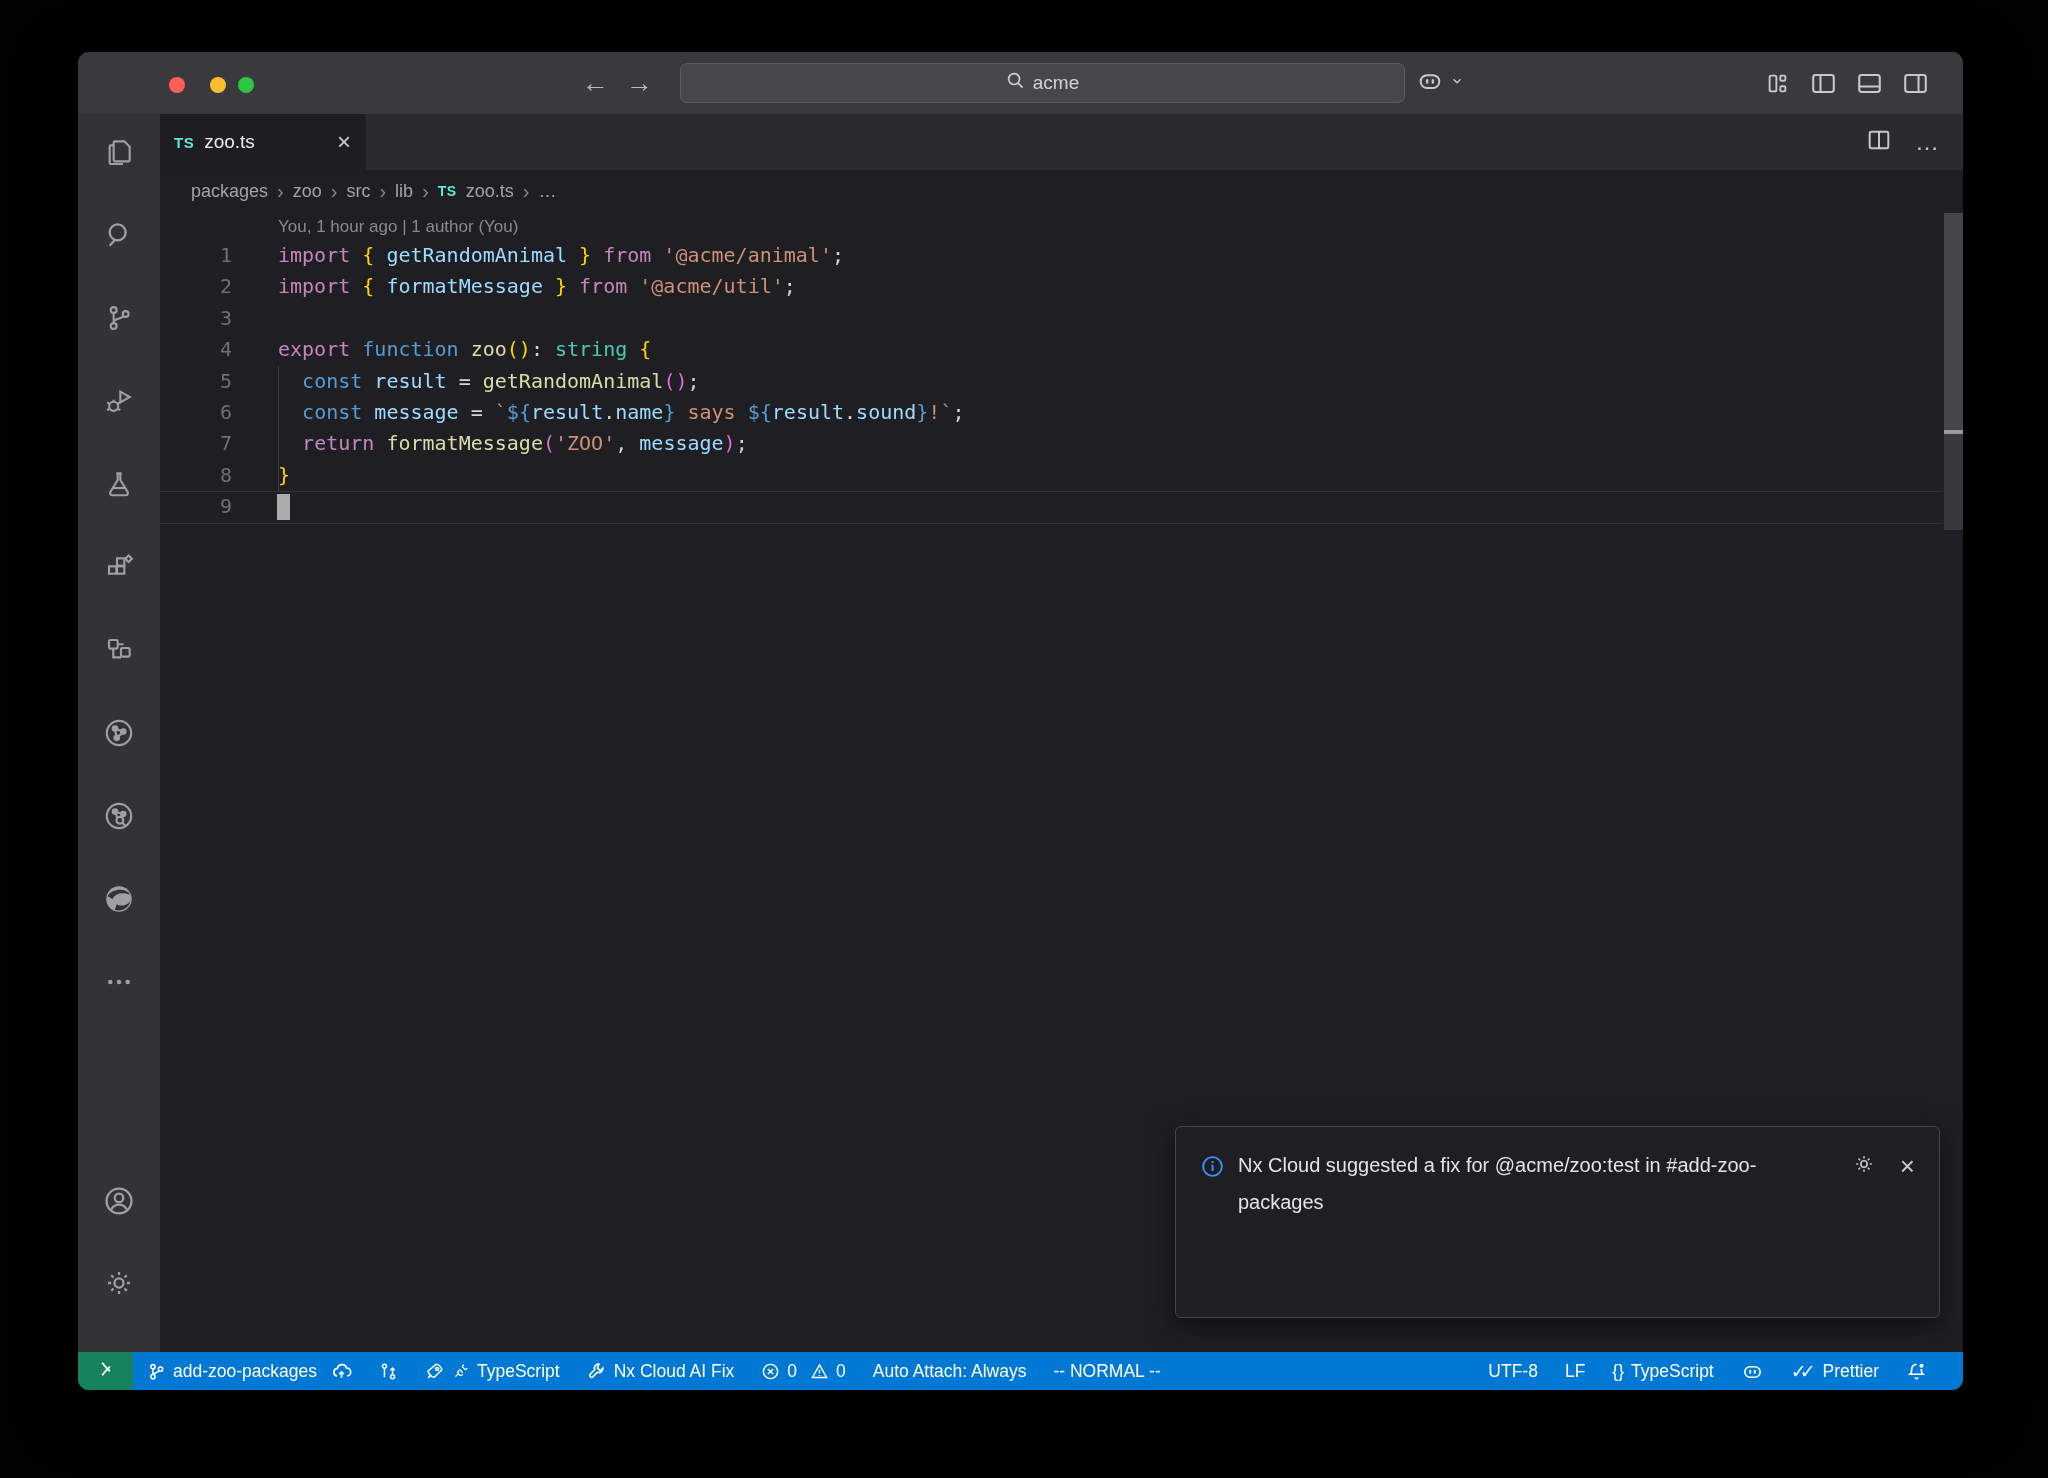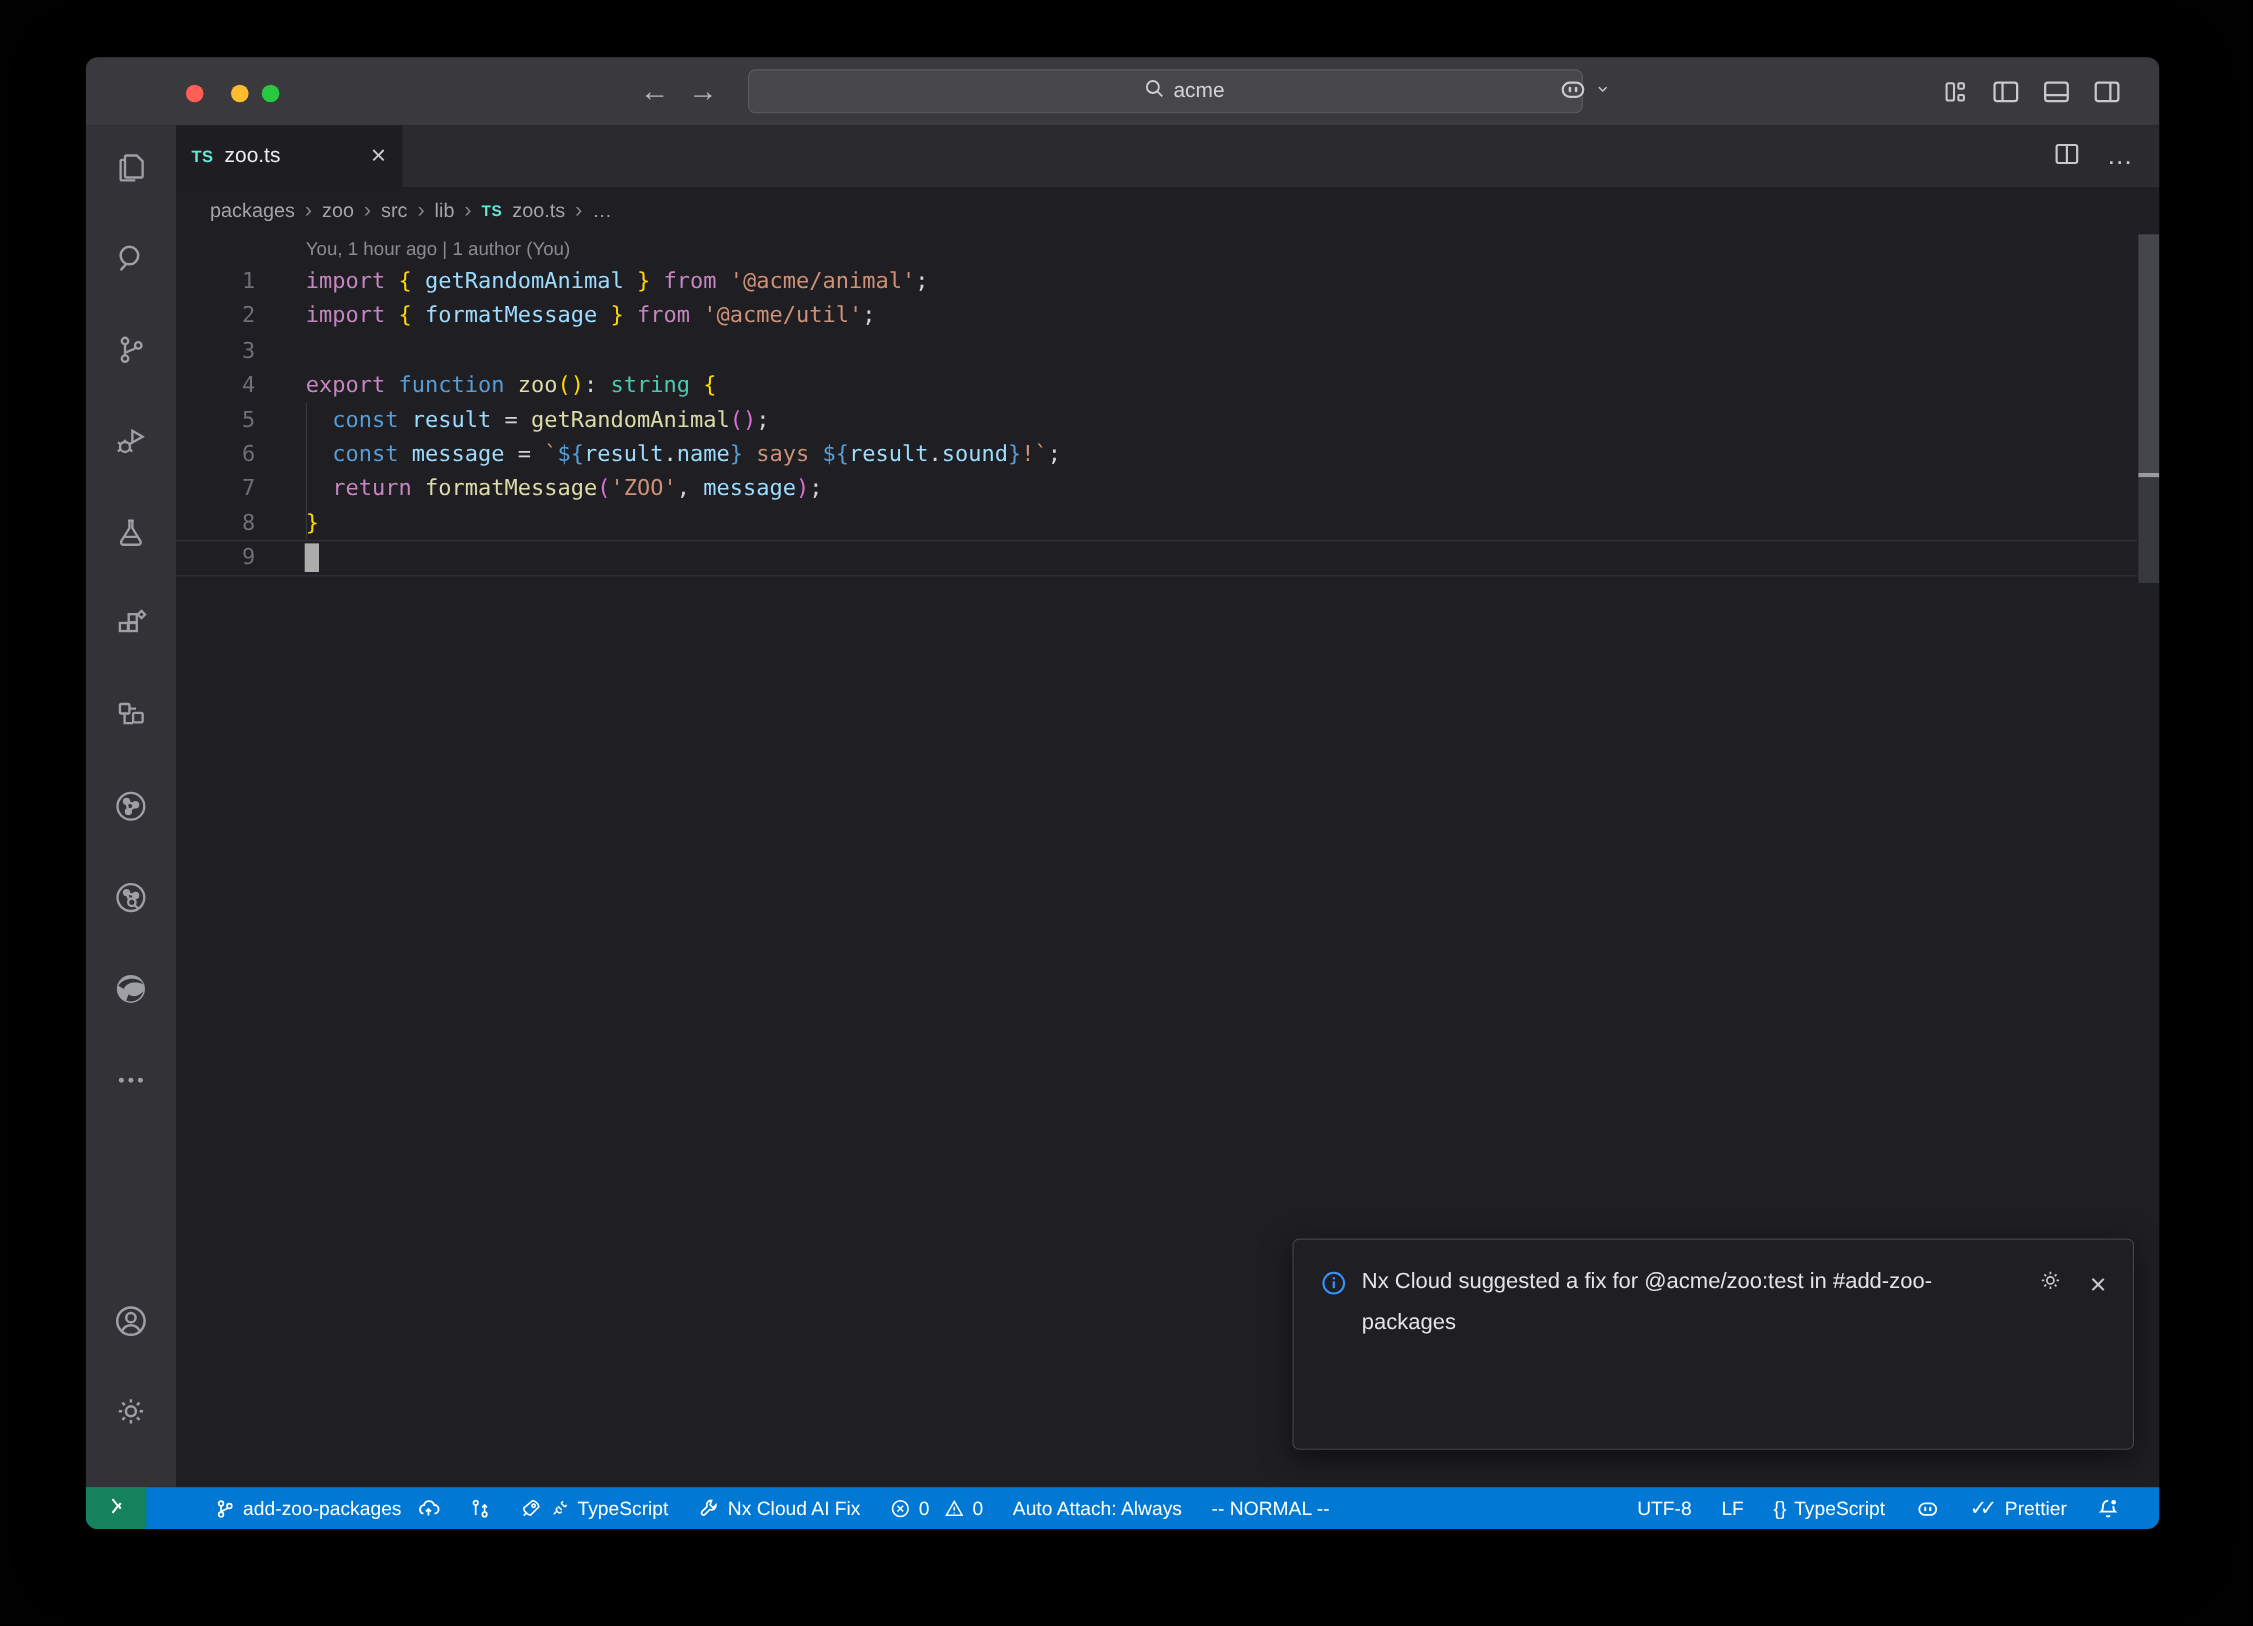--- a/index.html
+++ b/index.html
@@ -9,21 +9,21 @@
           border-radius:11px;overflow:hidden;box-shadow:0 18px 60px rgba(0,0,0,.7);}
 
   
   .titlebar{position:absolute;left:0;top:0;width:100%;height:62px;background:#3a3a3e;}
   .traffic{position:absolute;top:25px;width:16px;height:16px;border-radius:50%;}
   .t-red{left:91px;background:#ff5f57;} .t-yellow{left:132px;background:#febc2e;} .t-green{left:160px;background:#28c840;}
   .navarrow{position:absolute;top:14px;width:34px;height:34px;color:#b9b9bd;font-size:27px;line-height:34px;text-align:center;}
   .nav-back{left:500px;} .nav-fwd{left:544px;}
   .searchbox{position:absolute;left:602px;top:11px;width:723px;height:38px;background:#47474b;
              border:1px solid #5d5d61;border-radius:7px;display:flex;align-items:center;justify-content:center;
-             color:#d3d3d6;font-size:19px;gap:8px;padding-left:34px;}
+             color:#d3d3d6;font-size:19px;gap:8px;}
   .copilot-btn{position:absolute;left:1338px;top:14px;height:34px;display:flex;align-items:center;gap:6px;color:#c9c9cd;}
   .layout-btns{position:absolute;right:33px;top:14px;height:34px;display:flex;gap:16px;align-items:center;color:#c9c9cd;}
   .lay{width:30px;height:30px;display:flex;align-items:center;justify-content:center;}
 
   
   .activitybar{position:absolute;left:0;top:62px;width:82px;bottom:38px;background:#333337;}
   .ab-group{position:absolute;left:0;top:16px;width:82px;display:flex;flex-direction:column;align-items:center;gap:35px;}
   .ab-item{width:48px;height:48px;display:flex;align-items:center;justify-content:center;color:#9fa0a6;}
   .ab-bottom{position:absolute;left:0;width:82px;display:flex;justify-content:center;color:#9fa0a6;}
   .ab-acct{top:1070px;} .ab-gear{top:1152px;}
@@ -74,21 +74,21 @@
   .btn{height:47px;border-radius:3px;display:flex;align-items:center;justify-content:center;
        font-size:19px;box-sizing:border-box;}
   .btn-primary{width:234px;background:#0e70c8;color:#fff;margin-left:auto;}
   .btn-secondary{width:97px;background:#3f3f45;color:#f0f0f2;margin-left:18px;}
   .toast-close{font-size:26px;line-height:22px;}
 
   
   .statusbar{position:absolute;left:0;bottom:0;width:100%;height:38px;background:#0078d4;color:#fff;
              display:flex;align-items:stretch;font-size:17.5px;}
   .sb-remote{width:55px;background:#16825d;display:flex;align-items:center;justify-content:center;}
-  .sb-left{display:flex;align-items:center;padding-left:14px;gap:27px;margin-left:48px;}
+  .sb-left{display:flex;align-items:center;padding-left:14px;gap:27px;}
   .sb-right{margin-left:auto;display:flex;align-items:center;gap:27px;padding-right:36px;}
   .sb-item{display:flex;align-items:center;gap:7px;white-space:nowrap;}
   .sb-item svg{display:block;}
   .dcheck{letter-spacing:-7px;margin-right:7px;font-size:19px;}
 </style>
 </head>
 <body>
 
 <div class="stage">
   <div class="window">

